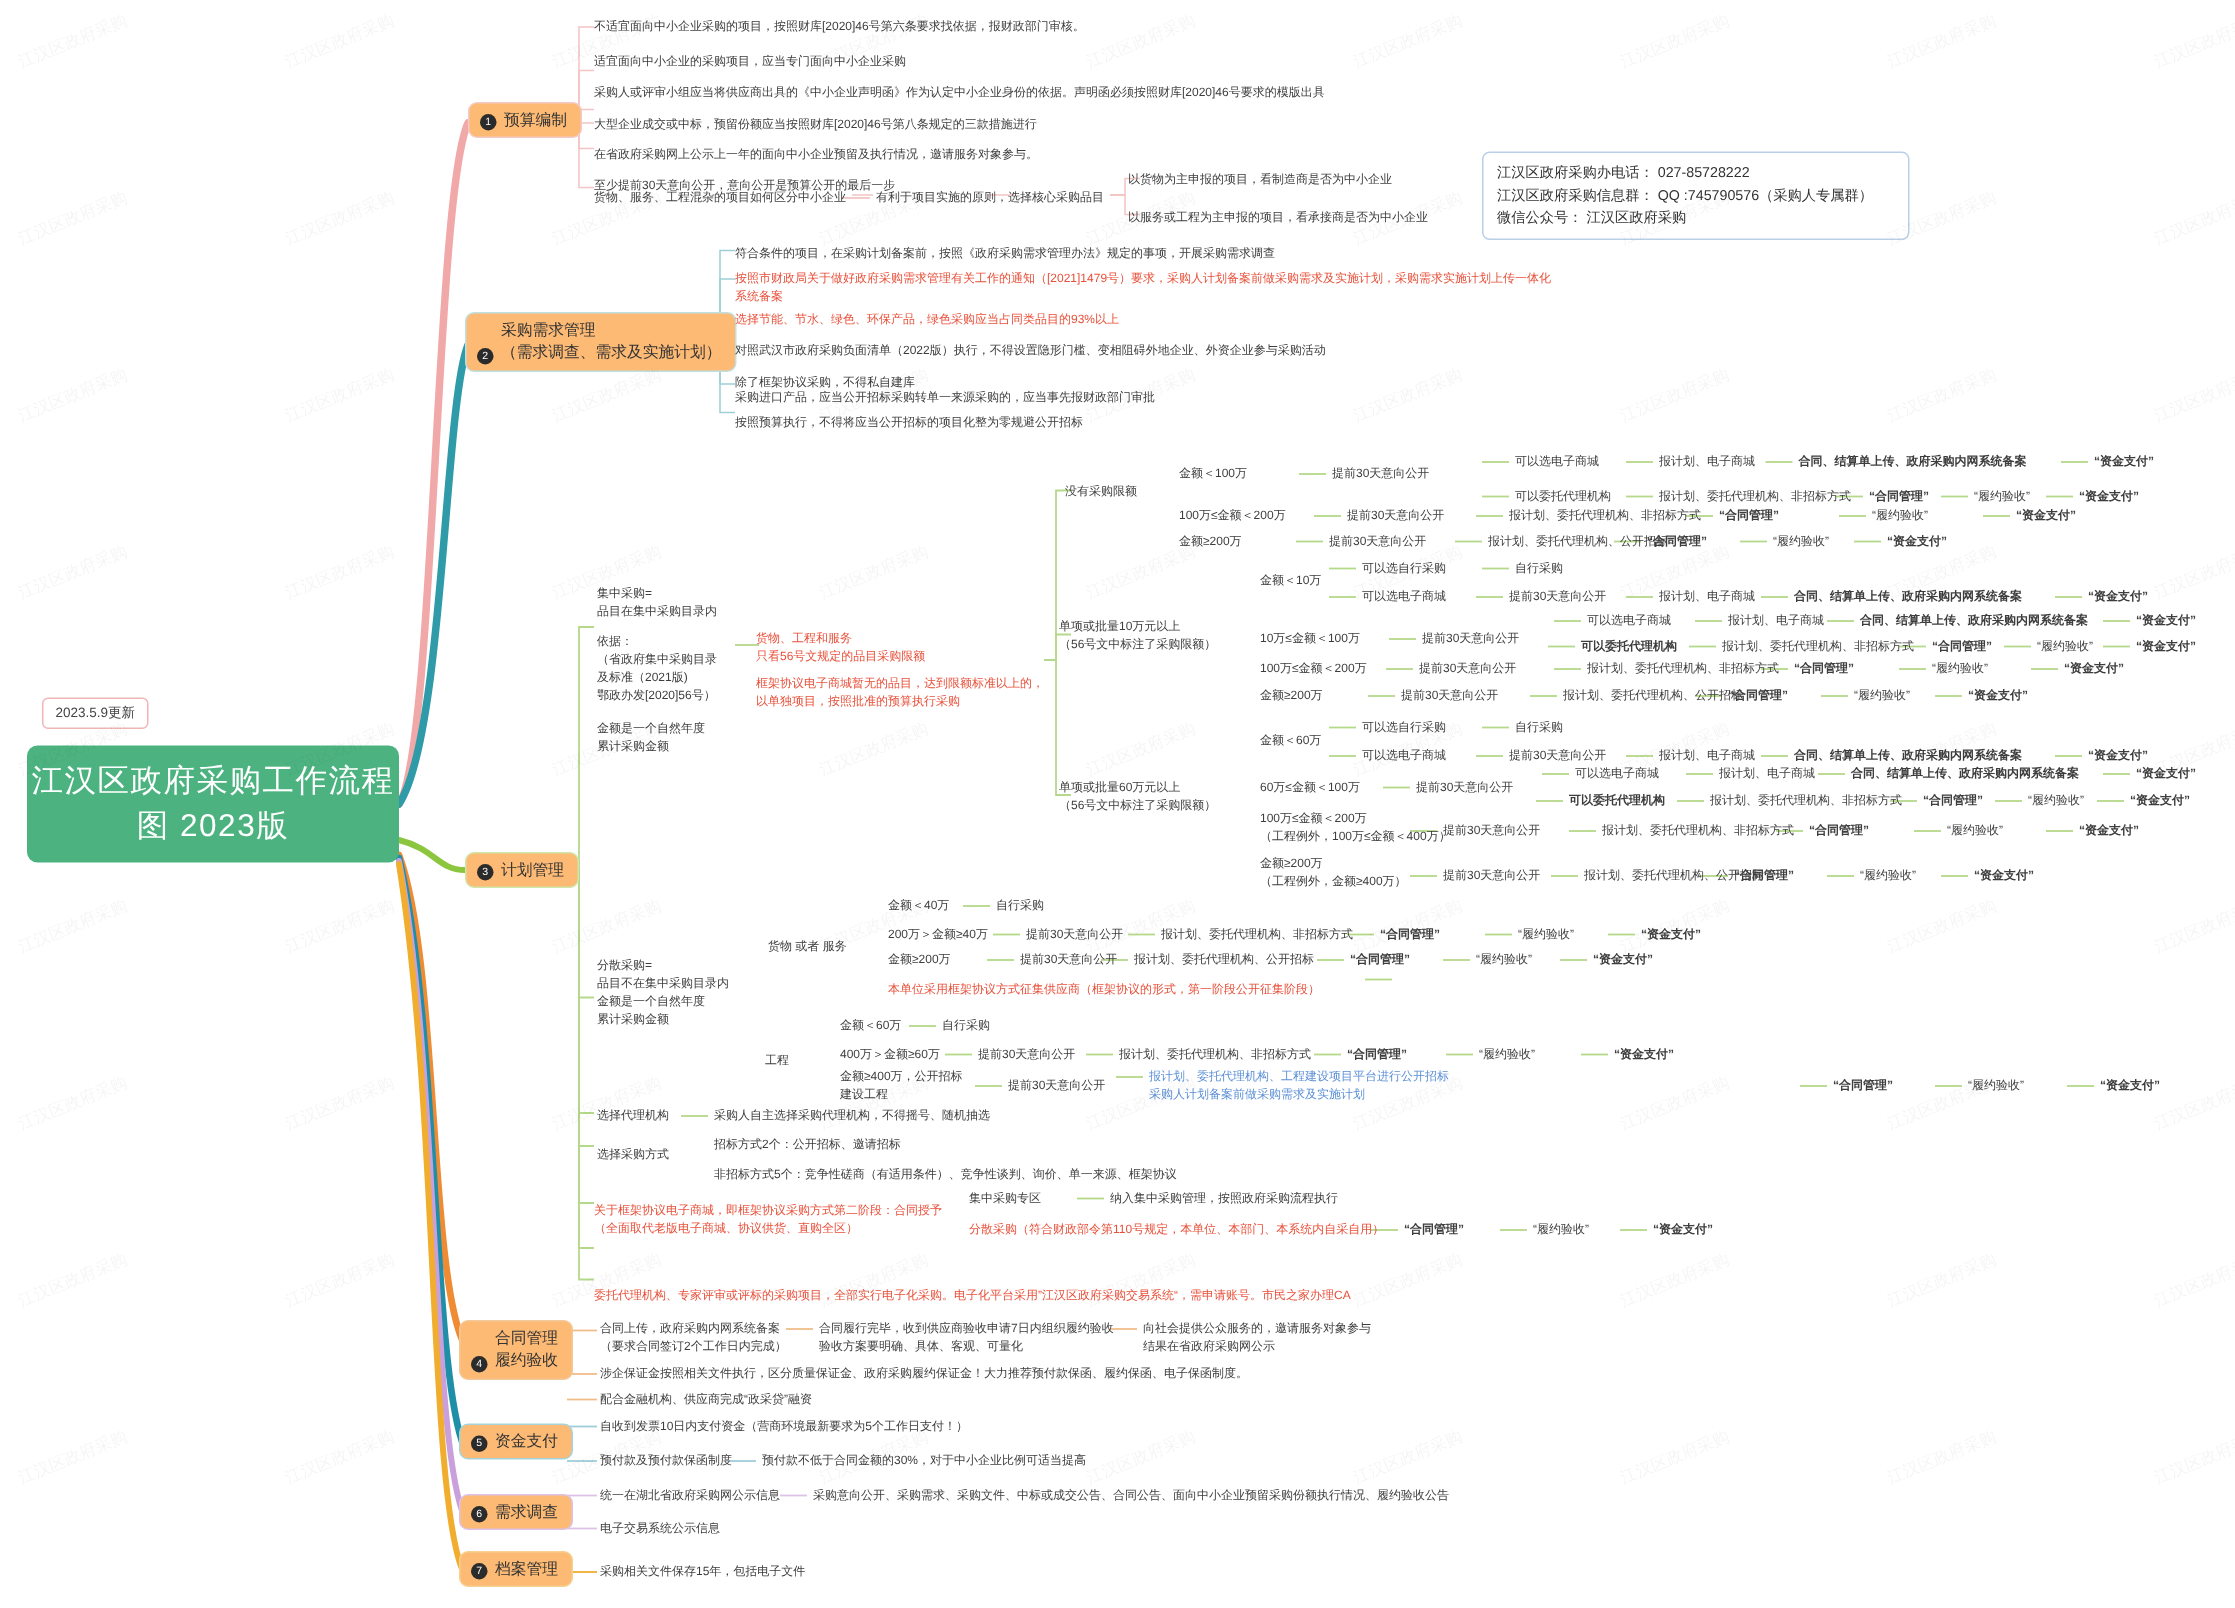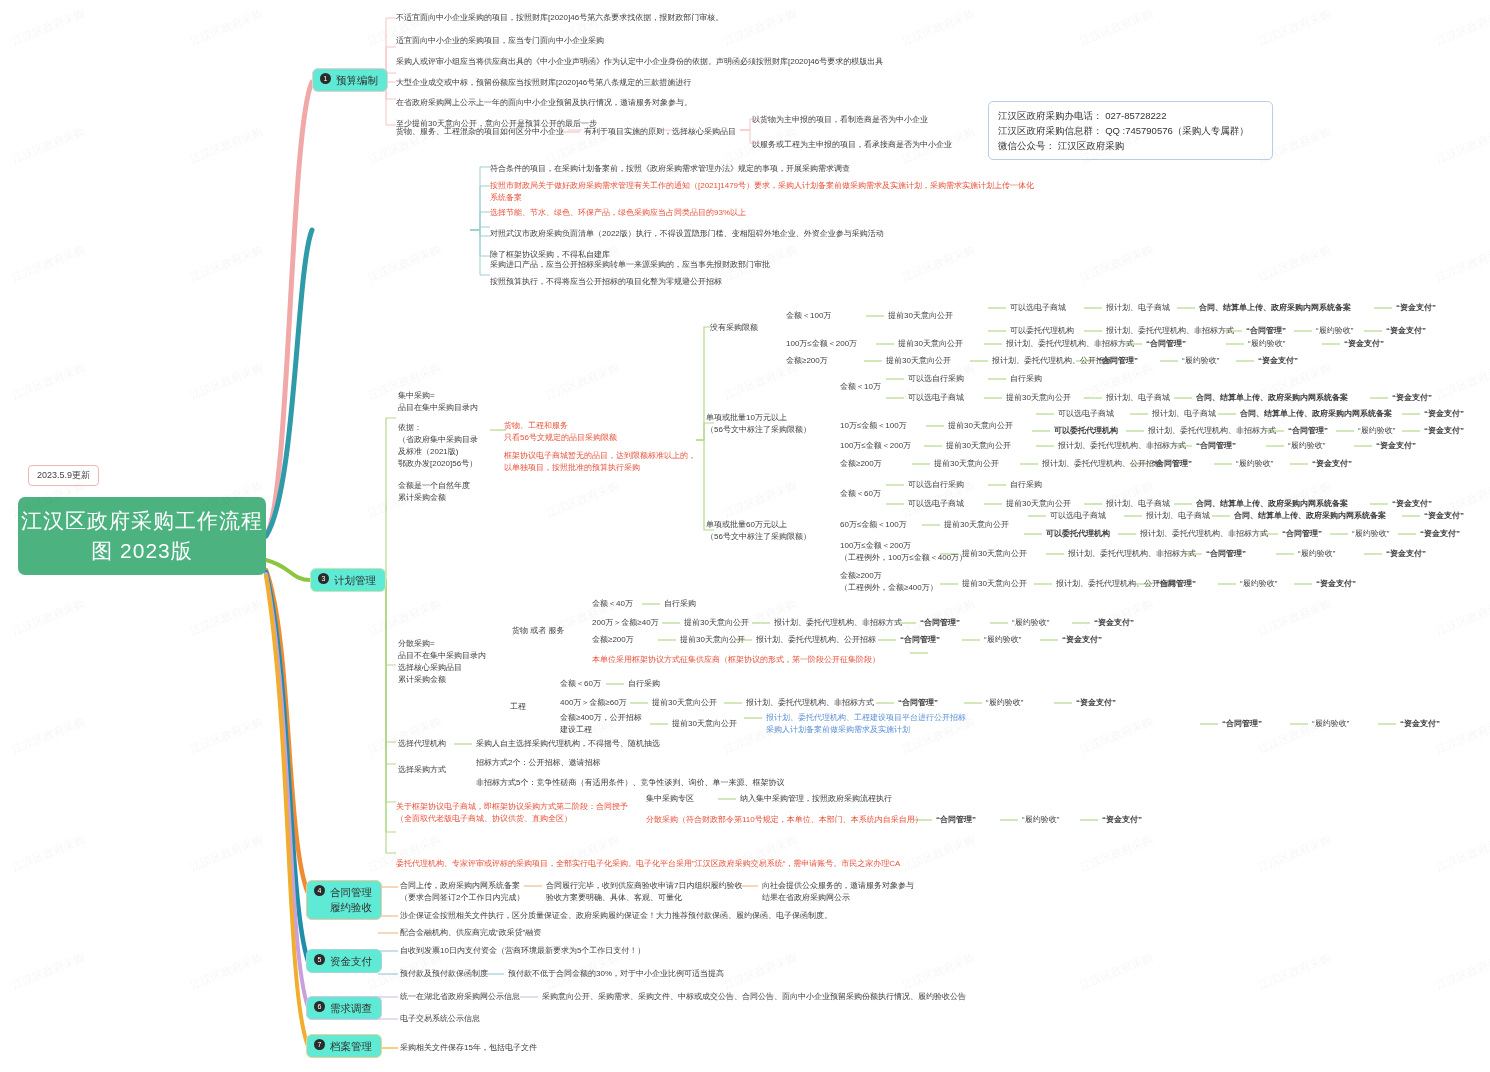--- a/index.html
+++ b/index.html
@@ -25,23 +25,23 @@
     display:flex; align-items:center; justify-content:center; text-align:center;
     color:#fff; font-size:21px; line-height:30px; letter-spacing:1px;
   }
   #update-badge {
     position:absolute; left:28px; top:465px;
     border:1px solid #f0b6b6; border-radius:4px;
     background:#fff; padding:3px 8px; font-size:9px; color:#444;
   }
   
   .branch {
-    position:absolute; background:#5eead4; border:1px solid #ccc;
+    position:absolute; background:#fdba74; border:1px solid #ccc;
     border-radius:6px; padding:4px 9px 4px 7px;
-    display:flex; align-items:flex-start; gap:5px;
+    display:flex; align-items:flex-end; gap:5px;
     font-size:10.5px; color:#333; line-height:14px; white-space:pre;
   }
   .badge {
     width:11px;height:11px;border-radius:50%;background:#2b2b2b;color:#fff;
     font-size:7px;display:flex;align-items:center;justify-content:center;flex:0 0 auto;
   }
   .b1{border-color:#f3c9c9;} .b2{border-color:#bfdfe2;} .b3{border-color:#cfe6a8;}
   .b4{border-color:#f2c79a;} .b5{border-color:#a6d3db;} .b6{border-color:#dcc2e6;}
   .b7{border-color:#f5d08f;}
 
@@ -243,20 +243,25 @@
   <div class="txt" style="left:396px;top:35px">适宜面向中小企业的采购项目，应当专门面向中小企业采购</div>
   <div class="txt" style="left:396px;top:56px">采购人或评审小组应当将供应商出具的《中小企业声明函》作为认定中小企业身份的依据。声明函必须按照财库[2020]46号要求的模版出具</div>
   <div class="txt" style="left:396px;top:77px">大型企业成交或中标，预留份额应当按照财库[2020]46号第八条规定的三款措施进行</div>
   <div class="txt" style="left:396px;top:97px">在省政府采购网上公示上一年的面向中小企业预留及执行情况，邀请服务对象参与。</div>
   <div class="txt" style="left:396px;top:118px">至少提前30天意向公开，意向公开是预算公开的最后一步</div>
   <div class="txt" style="left:396px;top:126px">货物、服务、工程混杂的项目如何区分中小企业</div>
   <div class="txt" style="left:584px;top:126px">有利于项目实施的原则，选择核心采购品目</div>
   <div class="txt" style="left:752px;top:114px">以货物为主申报的项目，看制造商是否为中小企业</div>
   <div class="txt" style="left:752px;top:139px">以服务或工程为主申报的项目，看承接商是否为中小企业</div>
 
+  <div class="branch b2" style="left:310px;top:208px;line-height:15px">
+    <span class="badge">2</span>
+    <span>采购需求管理
+（需求调查、需求及实施计划）</span>
+  </div>
   <div class="txt" style="left:490px;top:163px">符合条件的项目，在采购计划备案前，按照《政府采购需求管理办法》规定的事项，开展采购需求调查</div>
   <div class="txt red" style="left:490px;top:180px">按照市财政局关于做好政府采购需求管理有关工作的通知（[2021]1479号）要求，采购人计划备案前做采购需求及实施计划，采购需求实施计划上传一体化
 系统备案</div>
   <div class="txt red" style="left:490px;top:207px">选择节能、节水、绿色、环保产品，绿色采购应当占同类品目的93%以上</div>
   <div class="txt" style="left:490px;top:228px">对照武汉市政府采购负面清单（2022版）执行，不得设置隐形门槛、变相阻碍外地企业、外资企业参与采购活动</div>
   <div class="txt" style="left:490px;top:249px">除了框架协议采购，不得私自建库</div>
   <div class="txt" style="left:490px;top:259px">采购进口产品，应当公开招标采购转单一来源采购的，应当事先报财政部门审批</div>
   <div class="txt" style="left:490px;top:276px">按照预算执行，不得将应当公开招标的项目化整为零规避公开招标</div>
 
   <div class="branch b3" style="left:310px;top:568px">
@@ -375,21 +380,21 @@
   <div class="txt" style="left:840px;top:570px">金额≥200万
 （工程例外，金额≥400万）</div>
   <div class="txt" style="left:962px;top:578px">提前30天意向公开</div>
   <div class="txt" style="left:1056px;top:578px">报计划、委托代理机构、公开招标</div>
   <div class="txt bold" style="left:1156px;top:578px">“合同管理”</div>
   <div class="txt" style="left:1240px;top:578px">“履约验收”</div>
   <div class="txt bold" style="left:1316px;top:578px">“资金支付”</div>
 
   <div class="txt" style="left:398px;top:638px">分散采购=
 品目不在集中采购目录内
-选择核心采购品目
+金额是一个自然年度
 累计采购金额</div>
   <div class="txt" style="left:512px;top:625px">货物 或者 服务</div>
   <div class="txt" style="left:592px;top:598px">金额＜40万</div>
   <div class="txt" style="left:664px;top:598px">自行采购</div>
   <div class="txt" style="left:592px;top:617px">200万＞金额≥40万</div>
   <div class="txt" style="left:684px;top:617px">提前30天意向公开</div>
   <div class="txt" style="left:774px;top:617px">报计划、委托代理机构、非招标方式</div>
   <div class="txt bold" style="left:920px;top:617px">“合同管理”</div>
   <div class="txt" style="left:1012px;top:617px">“履约验收”</div>
   <div class="txt bold" style="left:1094px;top:617px">“资金支付”</div>

